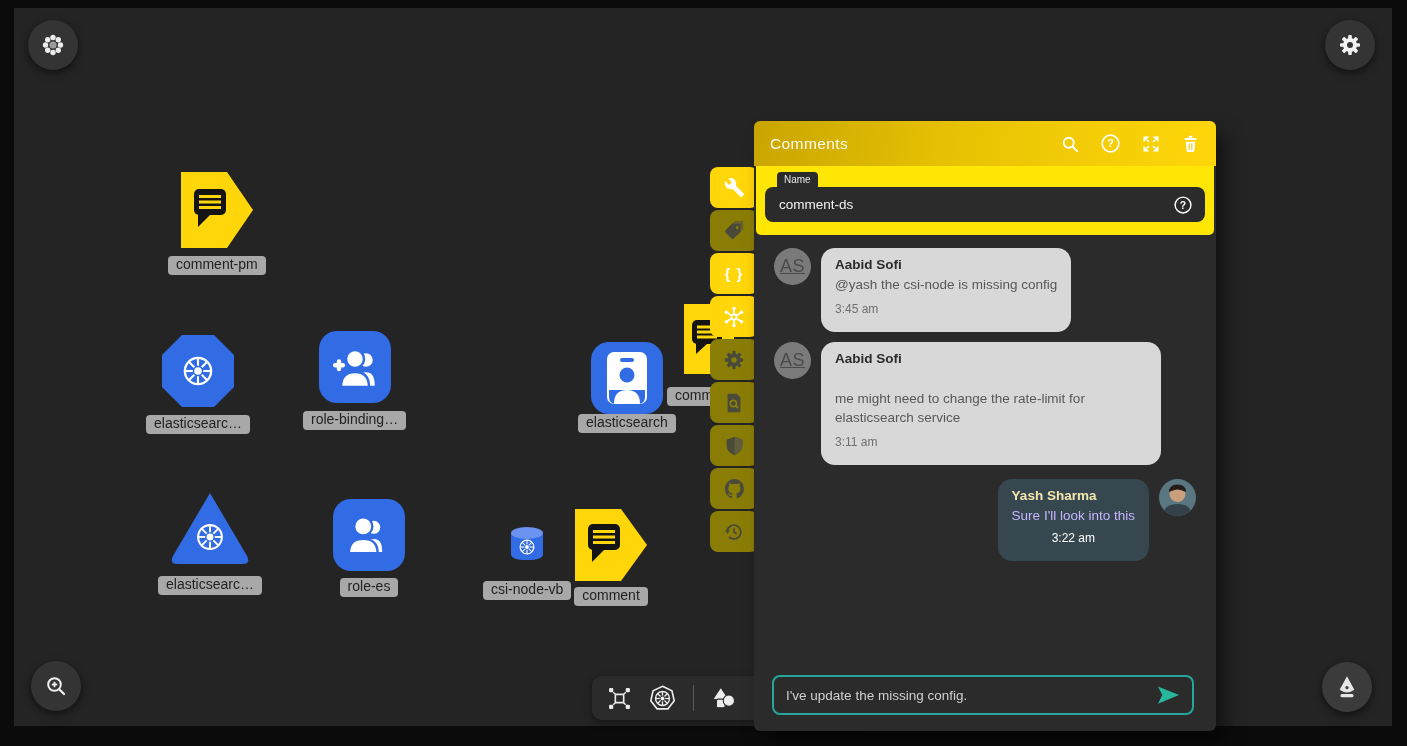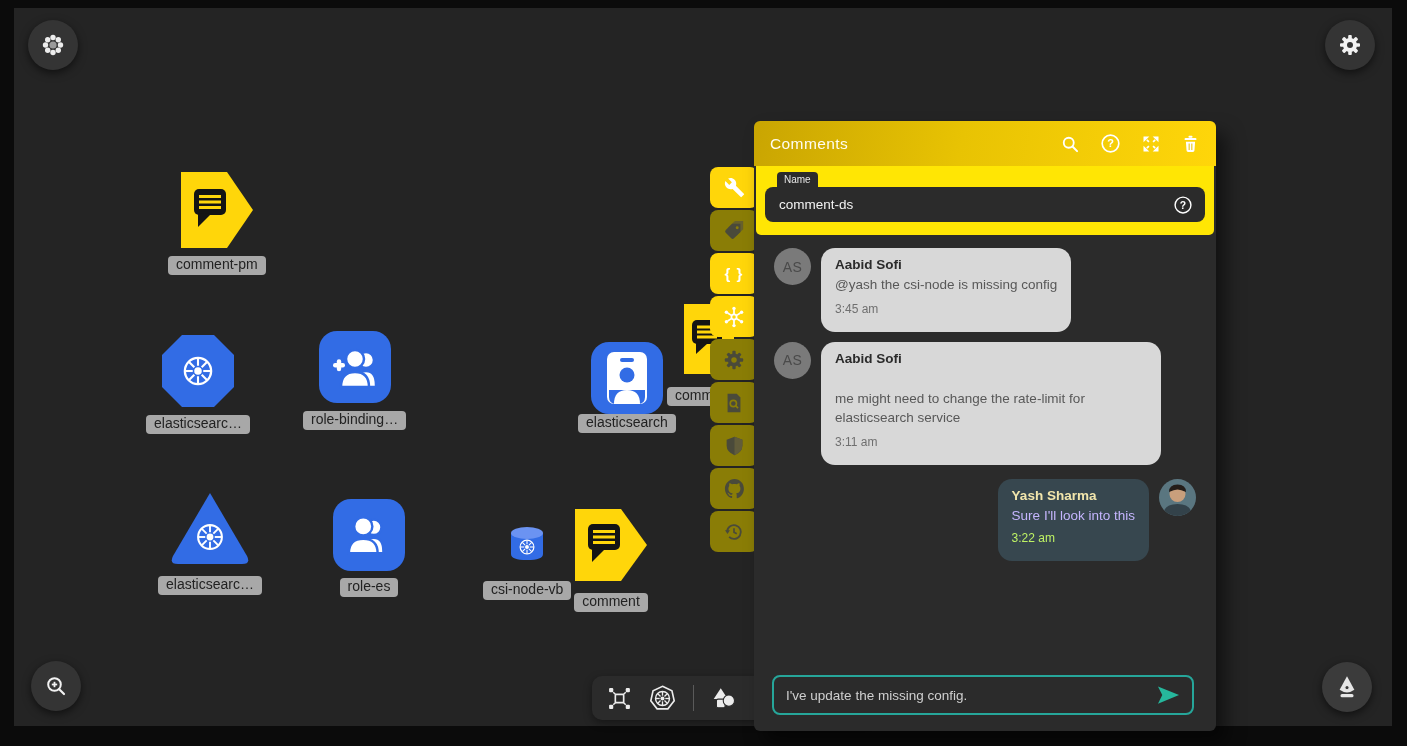--- a/index.html
+++ b/index.html
@@ -39,32 +39,32 @@
   .name-section { margin:0 2px; background:#FFE604; border-radius:0 0 5px 5px; position:relative; padding:21px 9px 13px; }
   .name-label { position:absolute; top:6px; left:21px; background:#2B2B2B; color:#E6E6E6; font-size:10px;
     padding:2px 7px 3px; border-radius:4px 4px 0 0; }
   .name-input-box { background:#2B2B2B; border-radius:8px; height:35px; display:flex; align-items:center; padding:0 12px 0 14px; }
   .name-input-box input { flex:1; background:transparent; border:none; outline:none; color:#F2F2F2; font-size:13.5px;
     font-family:"Liberation Sans", sans-serif; }
 
   .messages { padding:6px 12px 0 12px; }
   .msg-row { display:flex; gap:10px; margin:7px 8px 10px 8px; }
   .msg-row.right { justify-content:flex-end; margin-top:14px; }
-  .avatar { width:37px; height:37px; border-radius:50%; background:#7A7A7A; color:#4A4A4A; font-size:14px;
-    display:flex; align-items:center; justify-content:center; letter-spacing:.5px; flex:none; }
+  .avatar { width:37px; height:37px; border-radius:50%; background:#7A7A7A; color:#4A4A4A; font-size:18px;
+    display:flex; align-items:center; justify-content:center; letter-spacing:.5px; flex:none;text-decoration:underline; }
   .bubble { border-radius:14px; padding:9px 14px 16px; background:#D8D8D8; }
   .bubble .author { font-weight:bold; font-size:13.5px; color:#2B2B2B; margin-bottom:4px; }
   .bubble .text { font-size:13.5px; color:#585858; line-height:1.4; }
   .bubble .time { font-size:12px; color:#6F6F6F; margin-top:7px; }
   .bubble.wide { width:340px; }
   .bubble.wide .text { margin-top:24px; }
   .bubble.dark { background:#37474F; }
   .bubble.dark .author { color:#F2E6AC; }
   .bubble.dark .text { color:#c4b5fd; }
-  .bubble.dark .time { color:#bef264; text-align:left; margin-top:5px; }
+  .bubble.dark .time { color:#ffffff; text-align:center; margin-top:5px; }
 
   .composer { position:absolute; left:18px; right:22px; bottom:16px; height:40px; border:2px solid #26A69A;
     border-radius:8px; display:flex; align-items:center; padding:0 12px; }
   .composer input { flex:1; background:transparent; border:none; outline:none; color:#CFCFCF; font-size:13.5px;
     font-family:"Liberation Sans", sans-serif; }
 
   
   .bottom-toolbar { position:absolute; left:578px; top:668px; height:44px; background:#2B2B2B; border-radius:10px;
     display:flex; align-items:center; padding:0 15px; gap:17px; z-index:4; box-shadow:0 3px 8px rgba(0,0,0,.4); }
   .bottom-toolbar .divider { width:1px; height:26px; background:#5A5A5A; }
@@ -175,21 +175,21 @@
 
     <div class="node" style="left:560px; top:500px;">
       <svg width="74" height="74">
         <polygon points="1,1 47,1 73,37 47,73 1,73" fill="#FFD60A"></polygon>
         <rect x="14" y="16" width="32" height="26" rx="5" fill="#141414"></rect>
         <rect x="19" y="22" width="22" height="3" fill="#FFD60A"></rect>
         <rect x="19" y="27.5" width="22" height="3" fill="#FFD60A"></rect>
         <rect x="19" y="33" width="22" height="3" fill="#FFD60A"></rect>
         <polygon points="18,40 18,54 31,41" fill="#141414"></polygon>
       </svg>
-      <span class="chip" style="margin-top:11px">comment</span>
+      <span class="chip" style="margin-top:5px">comment</span>
     </div>
 
     <div class="hidden-node">
       <svg width="50" height="70">
         <rect x="0" y="0" width="50" height="70" fill="#FFD60A"></rect>
         <rect x="8" y="16" width="30" height="24" rx="5" fill="#141414"></rect>
         <rect x="13" y="21.5" width="20" height="3" fill="#FFD60A"></rect>
         <rect x="13" y="26.5" width="20" height="3" fill="#FFD60A"></rect>
         <rect x="13" y="31.5" width="20" height="3" fill="#FFD60A"></rect>
         <polygon points="12,38 12,50 24,39" fill="#141414"></polygon>

